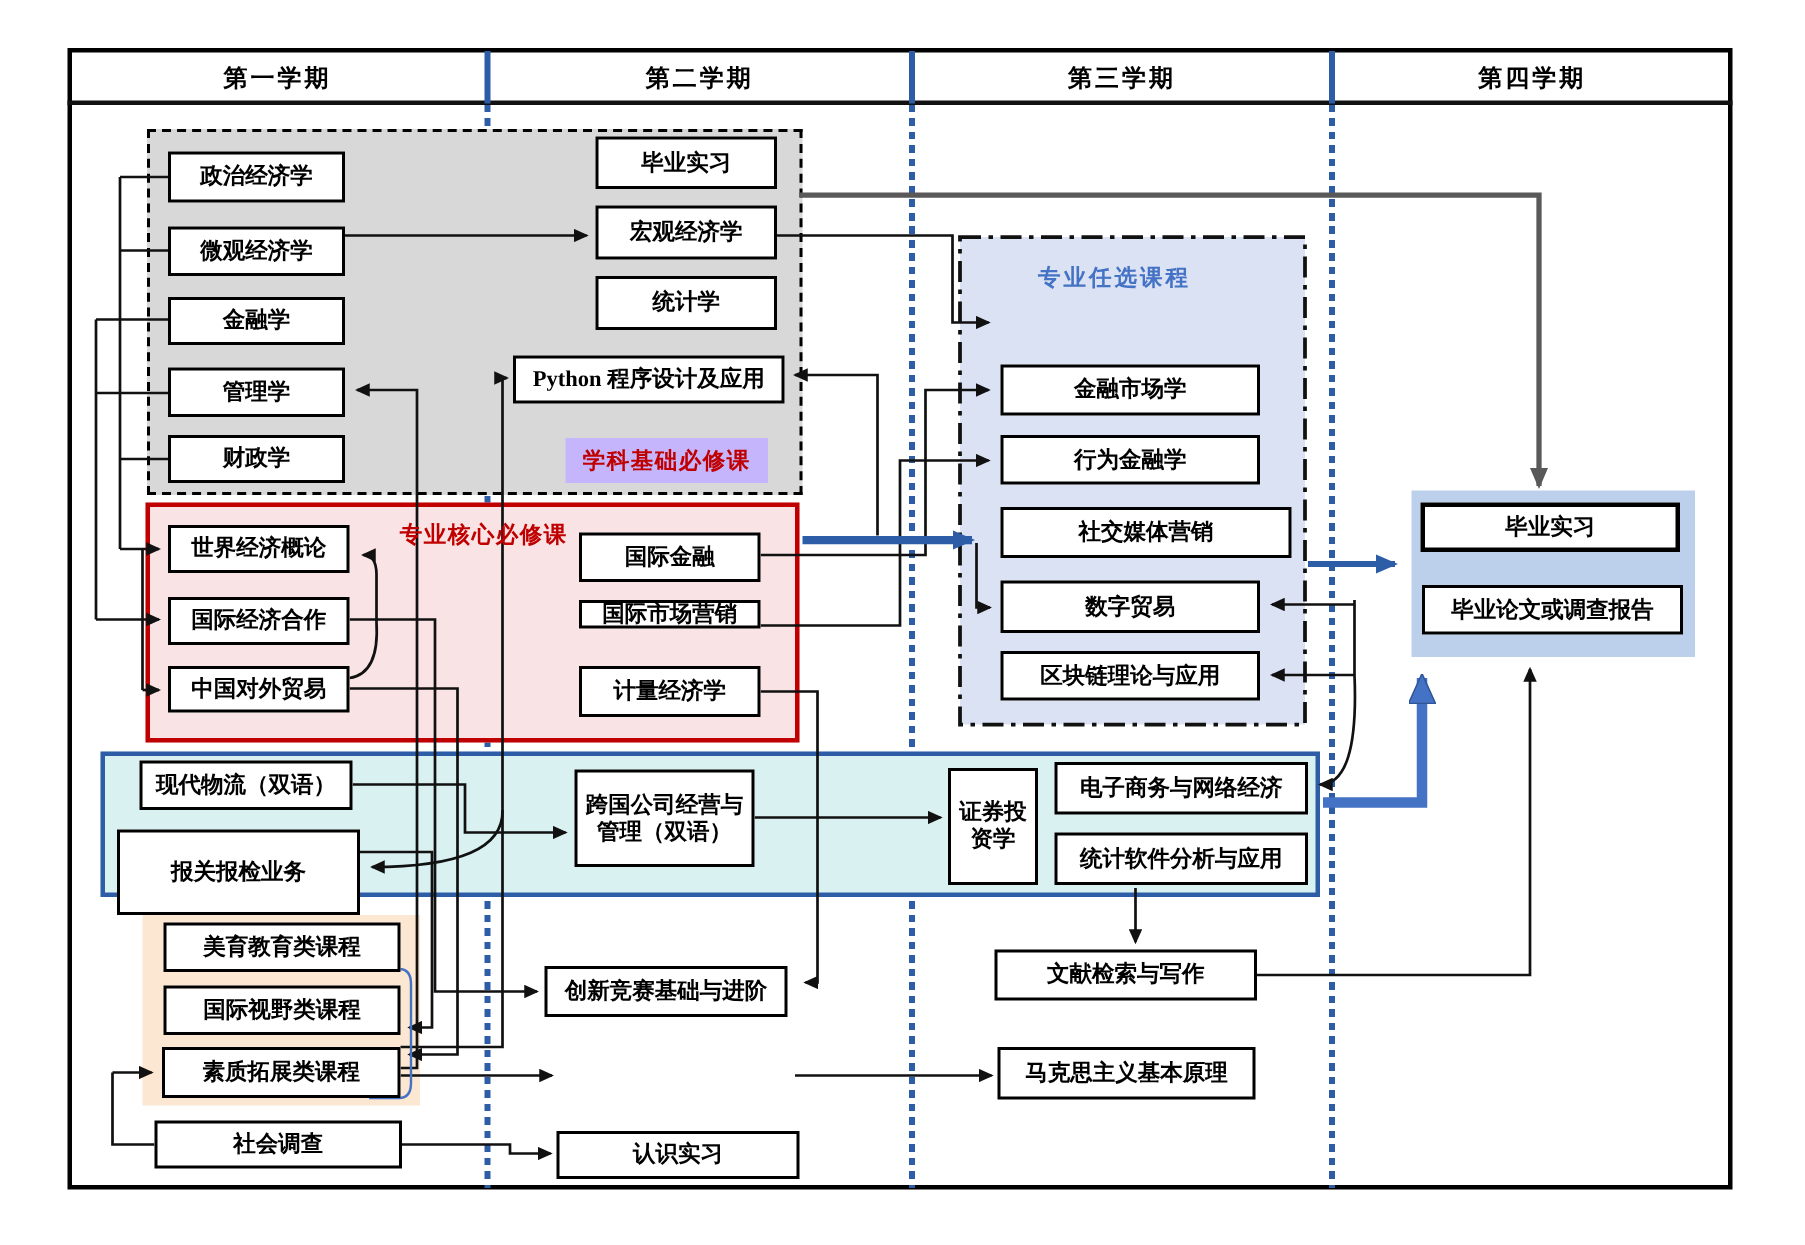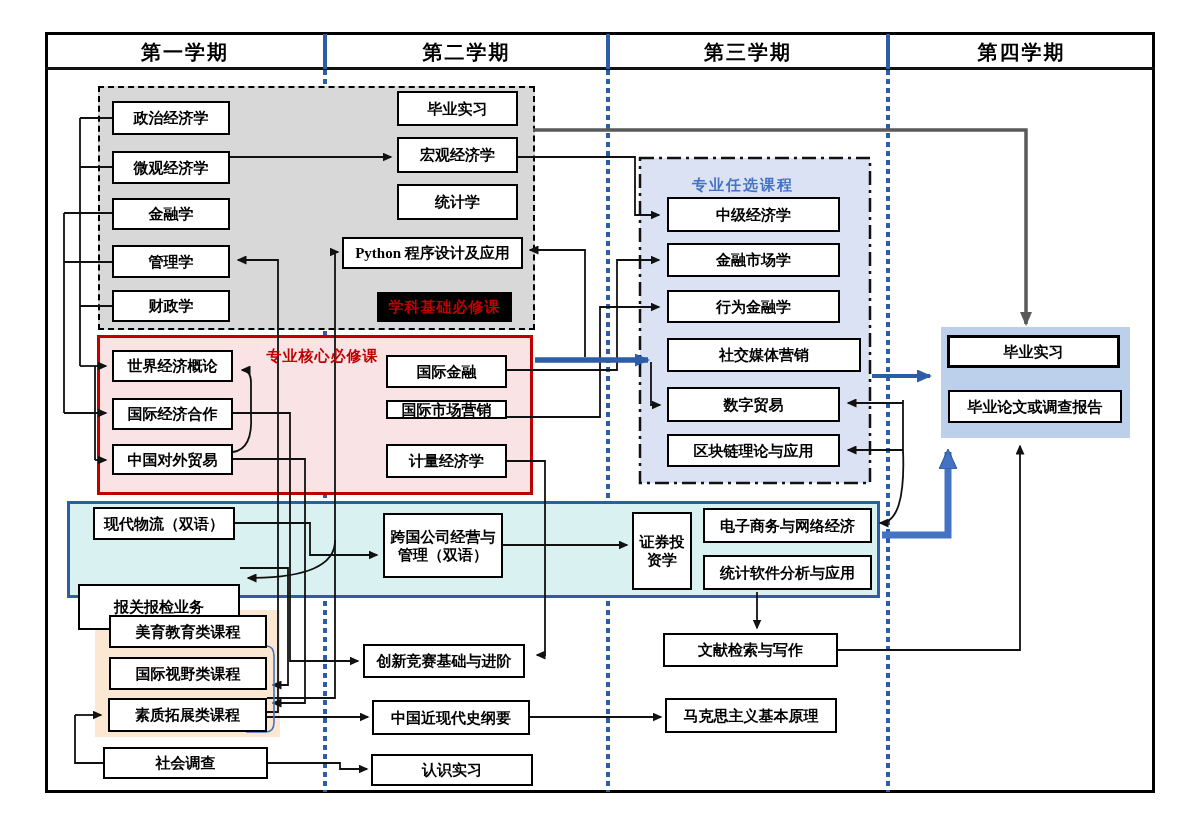--- a/index.html
+++ b/index.html
@@ -1,39 +1,39 @@
 <!DOCTYPE html>
 <html><head>
 <meta charset="utf-8">
 <style>
   html,body{margin:0;padding:0;background:#fff;}
   .canvas{position:relative;width:1203px;height:830px;background:#fff;
           font-family:"Liberation Serif","DejaVu Serif",serif;overflow:hidden;}
   .frame{position:absolute;left:45px;top:32px;width:1110px;height:761px;border:3px solid #000;box-sizing:border-box;}
   .headband{position:absolute;left:45px;top:32px;width:1110px;height:38px;border-bottom:3px solid #111;box-sizing:border-box;}
   .hcell{position:absolute;top:36px;height:32px;display:flex;align-items:center;justify-content:center;
-         font-size:20px;font-weight:bold;color:#000;letter-spacing:2px;}
+         font-size:16px;font-weight:bold;color:#000;letter-spacing:2px;}
   .vsolid{position:absolute;top:34px;height:35px;width:4px;background:#2E5DA8;}
   .vdot{position:absolute;top:70px;height:722px;width:4px;
         background-image:repeating-linear-gradient(to bottom,#2E5DA8 0 5px,rgba(0,0,0,0) 5px 9px);}
   .group{position:absolute;box-sizing:border-box;z-index:1;}
   .g-foundation{background:#d8d8d8;border:2px dashed #000;}
   .g-core{background:#f9e3e4;border:3px solid #C00000;}
   .g-elective{background:#dbe2f3;}
   .g-grad{background:#bccfeb;}
   .g-practical{background:#d9f1f1;border:3px solid #2E5DA8;}
   .g-quality{background:#fbe7d2;}
   .box{position:absolute;background:#fff;border:2px solid #000;box-sizing:border-box;z-index:3;
        display:flex;align-items:center;justify-content:center;text-align:center;
        font-size:15px;font-weight:bold;color:#000;line-height:1.2;padding:1px 3px;}
   .box.thick{border-width:3px;}
   .glabel{position:absolute;z-index:3;display:flex;align-items:center;justify-content:center;
           font-size:15px;font-weight:bold;letter-spacing:1px;}
   .lab-red{color:#C00000;}
-  .lab-white{background:#000000;color:#C00000;}
+  .lab-white{background:#c4b5fd;color:#C00000;}
   .lab-blue{color:#4472C4;letter-spacing:2px;}
   svg.wires{position:absolute;left:0;top:0;z-index:2;pointer-events:none;}
 </style>
 </head>
 <body>
 
 <div class="canvas">
 
   <div class="frame"></div>
   <div class="headband"></div>
@@ -135,41 +135,39 @@
   <div class="box" style="left:397px;top:184px;width:121px;height:36px;">统计学</div>
   <div class="box" style="left:342px;top:237px;width:181px;height:32px;">Python 程序设计及应用</div>
 
   <div class="box" style="left:112px;top:350px;width:121px;height:32px;">世界经济概论</div>
   <div class="box" style="left:112px;top:398px;width:121px;height:32px;">国际经济合作</div>
   <div class="box" style="left:112px;top:444px;width:121px;height:31px;">中国对外贸易</div>
   <div class="box" style="left:386px;top:355px;width:121px;height:33px;">国际金融</div>
   <div class="box" style="left:386px;top:400px;width:121px;height:19px;">国际市场营销</div>
   <div class="box" style="left:386px;top:444px;width:121px;height:34px;">计量经济学</div>
 
-  <div class="box" style="left:667px;top:197px;width:173px;height:35px;">中级经济学</div>
   <div class="box" style="left:667px;top:243px;width:173px;height:34px;">金融市场学</div>
   <div class="box" style="left:667px;top:290px;width:173px;height:33px;">行为金融学</div>
   <div class="box" style="left:667px;top:338px;width:194px;height:34px;">社交媒体营销</div>
   <div class="box" style="left:667px;top:387px;width:173px;height:35px;">数字贸易</div>
   <div class="box" style="left:667px;top:434px;width:173px;height:33px;">区块链理论与应用</div>
 
   <div class="box thick" style="left:947px;top:335px;width:173px;height:33px;">毕业实习</div>
   <div class="box" style="left:948px;top:390px;width:174px;height:33px;">毕业论文或调查报告</div>
 
   <div class="box" style="left:93px;top:507px;width:142px;height:33px;">现代物流（双语）</div>
-  <div class="box" style="left:78px;top:584px;width:162px;height:46px;">报关报检业务</div>
+  <div class="box" style="left:78px;top:553px;width:162px;height:57px;">报关报检业务</div>
   <div class="box" style="left:383px;top:513px;width:120px;height:65px;">跨国公司经营与管理（双语）</div>
   <div class="box" style="left:632px;top:512px;width:60px;height:78px;">证券投资学</div>
   <div class="box" style="left:703px;top:508px;width:169px;height:35px;">电子商务与网络经济</div>
   <div class="box" style="left:703px;top:555px;width:169px;height:35px;">统计软件分析与应用</div>
 
   <div class="box" style="left:109px;top:615px;width:158px;height:33px;">美育教育类课程</div>
   <div class="box" style="left:109px;top:657px;width:158px;height:33px;">国际视野类课程</div>
   <div class="box" style="left:108px;top:698px;width:159px;height:34px;">素质拓展类课程</div>
 
   <div class="box" style="left:103px;top:747px;width:165px;height:32px;">社会调查</div>
   <div class="box" style="left:363px;top:644px;width:162px;height:34px;">创新竞赛基础与进阶</div>
-  <div class="box" style="left:372px;top:700px;width:158px;height:35px;">中国近现代史纲要</div>
   <div class="box" style="left:371px;top:754px;width:162px;height:32px;">认识实习</div>
   <div class="box" style="left:665px;top:698px;width:172px;height:35px;">马克思主义基本原理</div>
   <div class="box" style="left:663px;top:633px;width:175px;height:34px;">文献检索与写作</div>
 
 </div>
 
 </body></html>

